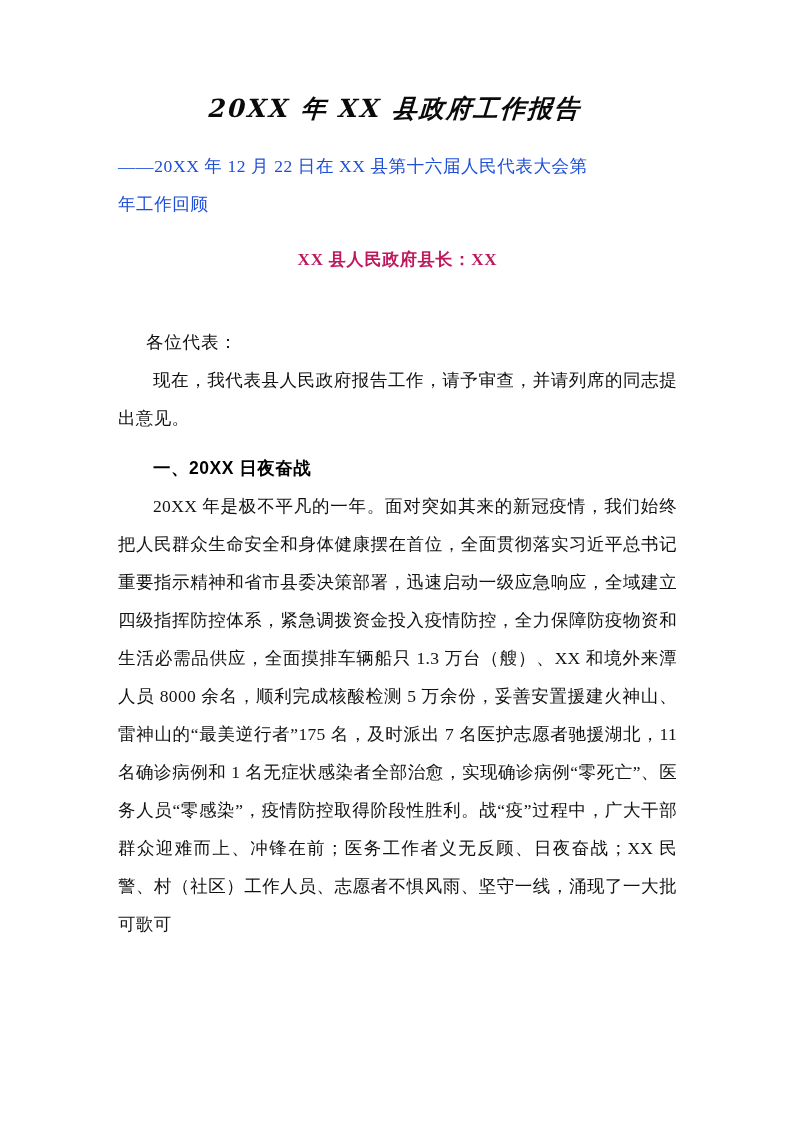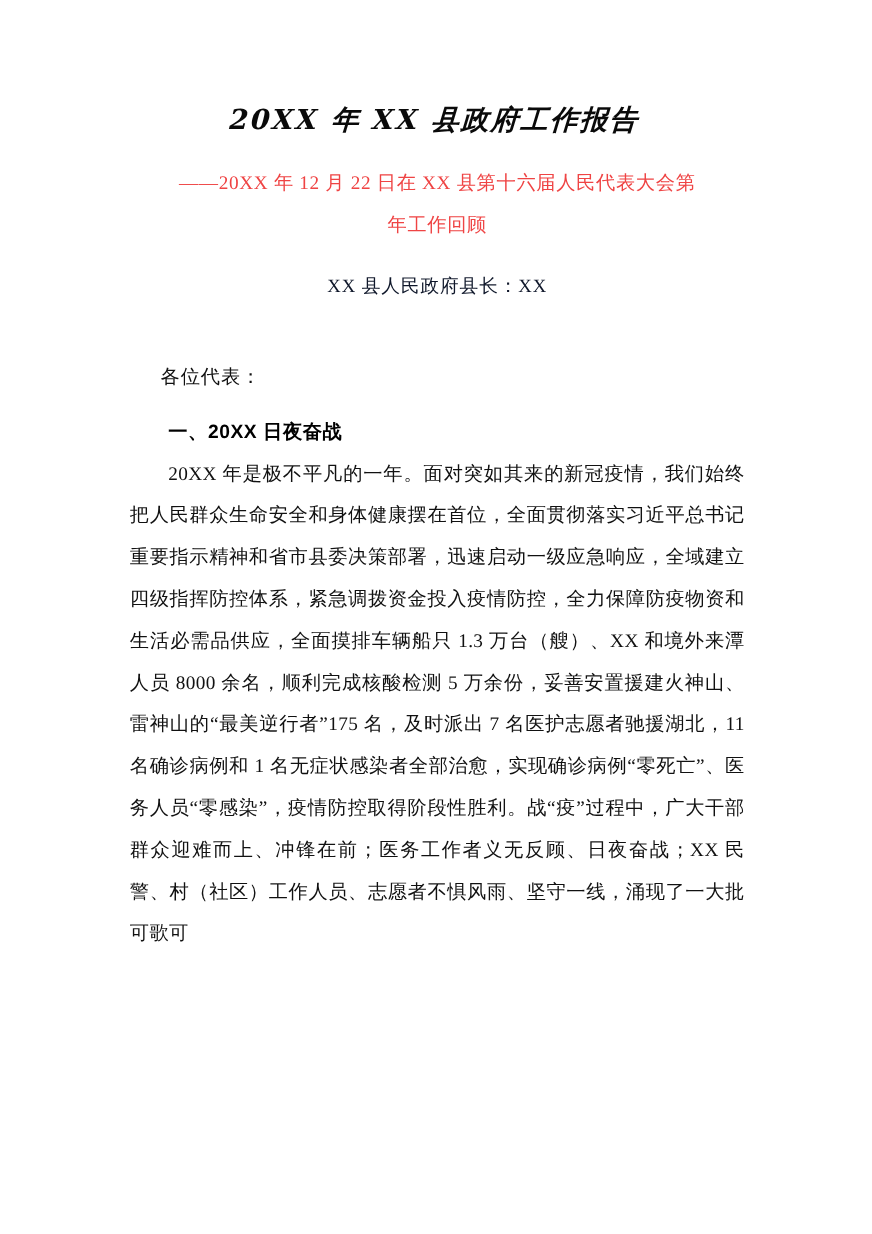--- a/index.html
+++ b/index.html
@@ -45,36 +45,37 @@
     font-style: italic;
     transform: skewX(-3deg);
     transform-origin: center;
   }
 
   
   .subtitle-block {
     margin-top: 26px;
   }
   .subtitle-line {
-    text-align: center;
+    text-align: left;
     font-family: "Liberation Serif", "DejaVu Serif", serif;
     font-size: 17.5px;
     line-height: 38px;
     letter-spacing: 0.6px;
-    color: #ef4444;
+    color: #1d4ed8;
     white-space: nowrap;
   }
   .byline {
     text-align: center;
     font-family: "Liberation Serif", "DejaVu Serif", serif;
     font-size: 17px;
     line-height: 38px;
     letter-spacing: 0.8px;
     margin-top: 18px;
-    color: #0f172a;
+    color: #be185d;
+    font-weight: bold;
   }
 
   
   .salutation {
     margin-top: 44px;
     font-family: "Liberation Serif", "DejaVu Serif", serif;
     font-size: 17.5px;
     line-height: 38px;
     letter-spacing: 0.8px;
     color: #111111;
@@ -117,19 +118,20 @@
 
     <div class="subtitle-block">
       <div class="subtitle-line">——20XX 年 12 月 22 日在 XX 县第十六届人民代表大会第</div>
       <div class="subtitle-line">年工作回顾</div>
     </div>
 
     <div class="byline">XX 县人民政府县长：XX</div>
 
     <div class="salutation">各位代表：</div>
 
+    <p class="body-para tight">现在，我代表县人民政府报告工作，请予审查，并请列席的同志提出意见。</p>
 
     <h2 class="section-heading">一、20XX 日夜奋战</h2>
 
     <p class="body-para">20XX 年是极不平凡的一年。面对突如其来的新冠疫情，我们始终把人民群众生命安全和身体健康摆在首位，全面贯彻落实习近平总书记重要指示精神和省市县委决策部署，迅速启动一级应急响应，全域建立四级指挥防控体系，紧急调拨资金投入疫情防控，全力保障防疫物资和生活必需品供应，全面摸排车辆船只 1.3 万台（艘）、XX 和境外来潭人员 8000 余名，顺利完成核酸检测 5 万余份，妥善安置援建火神山、雷神山的“最美逆行者”175 名，及时派出 7 名医护志愿者驰援湖北，11 名确诊病例和 1 名无症状感染者全部治愈，实现确诊病例“零死亡”、医务人员“零感染”，疫情防控取得阶段性胜利。战“疫”过程中，广大干部群众迎难而上、冲锋在前；医务工作者义无反顾、日夜奋战；XX 民警、村（社区）工作人员、志愿者不惧风雨、坚守一线，涌现了一大批可歌可</p>
 
   </div>
 </div>
 
 </body></html>

